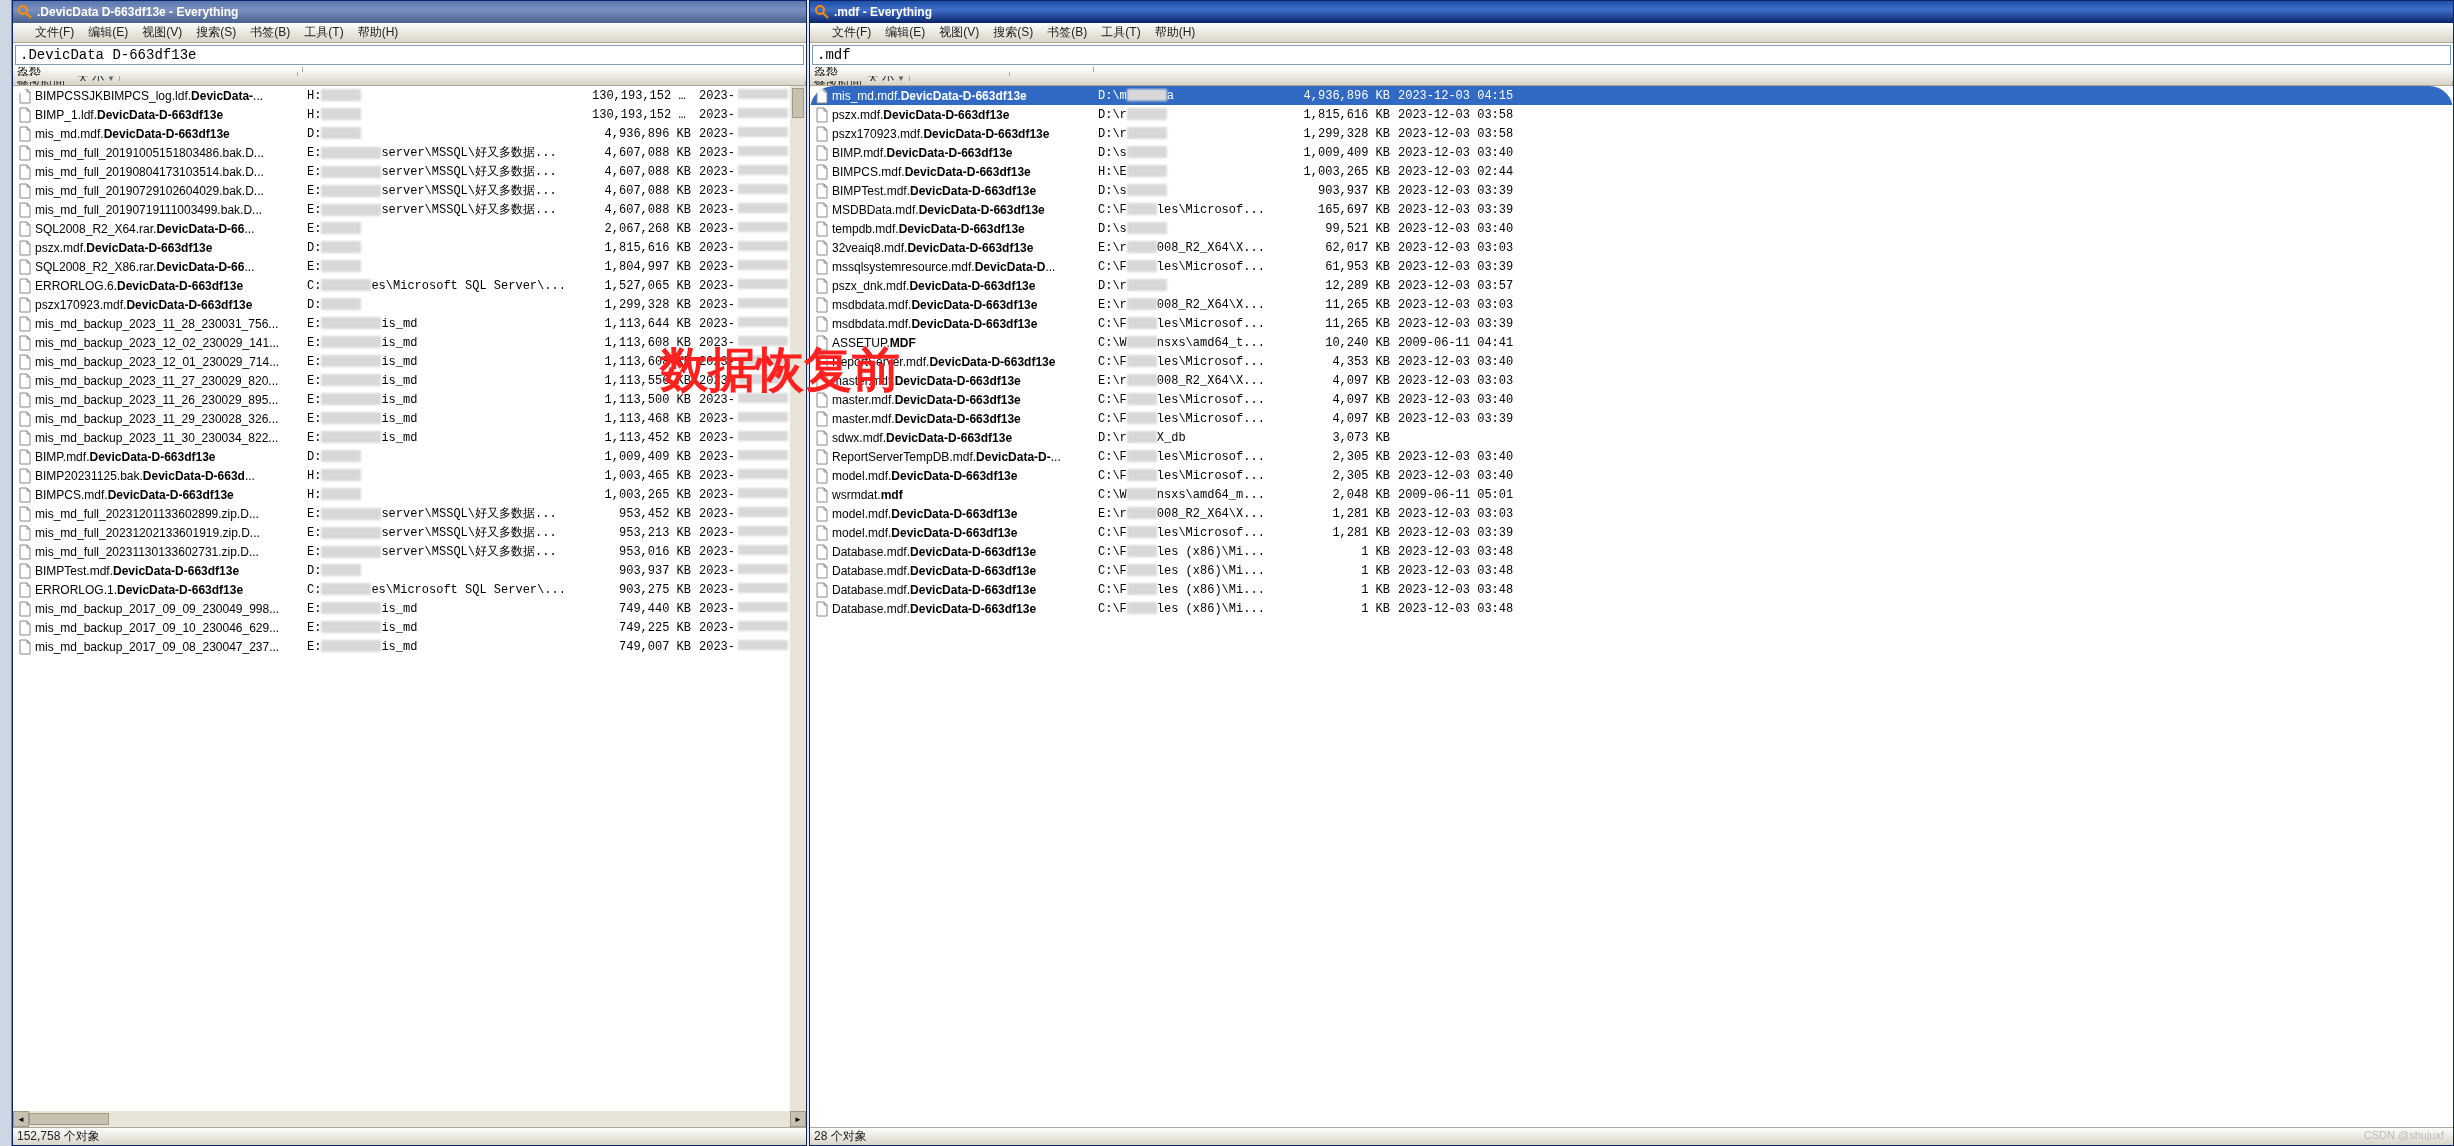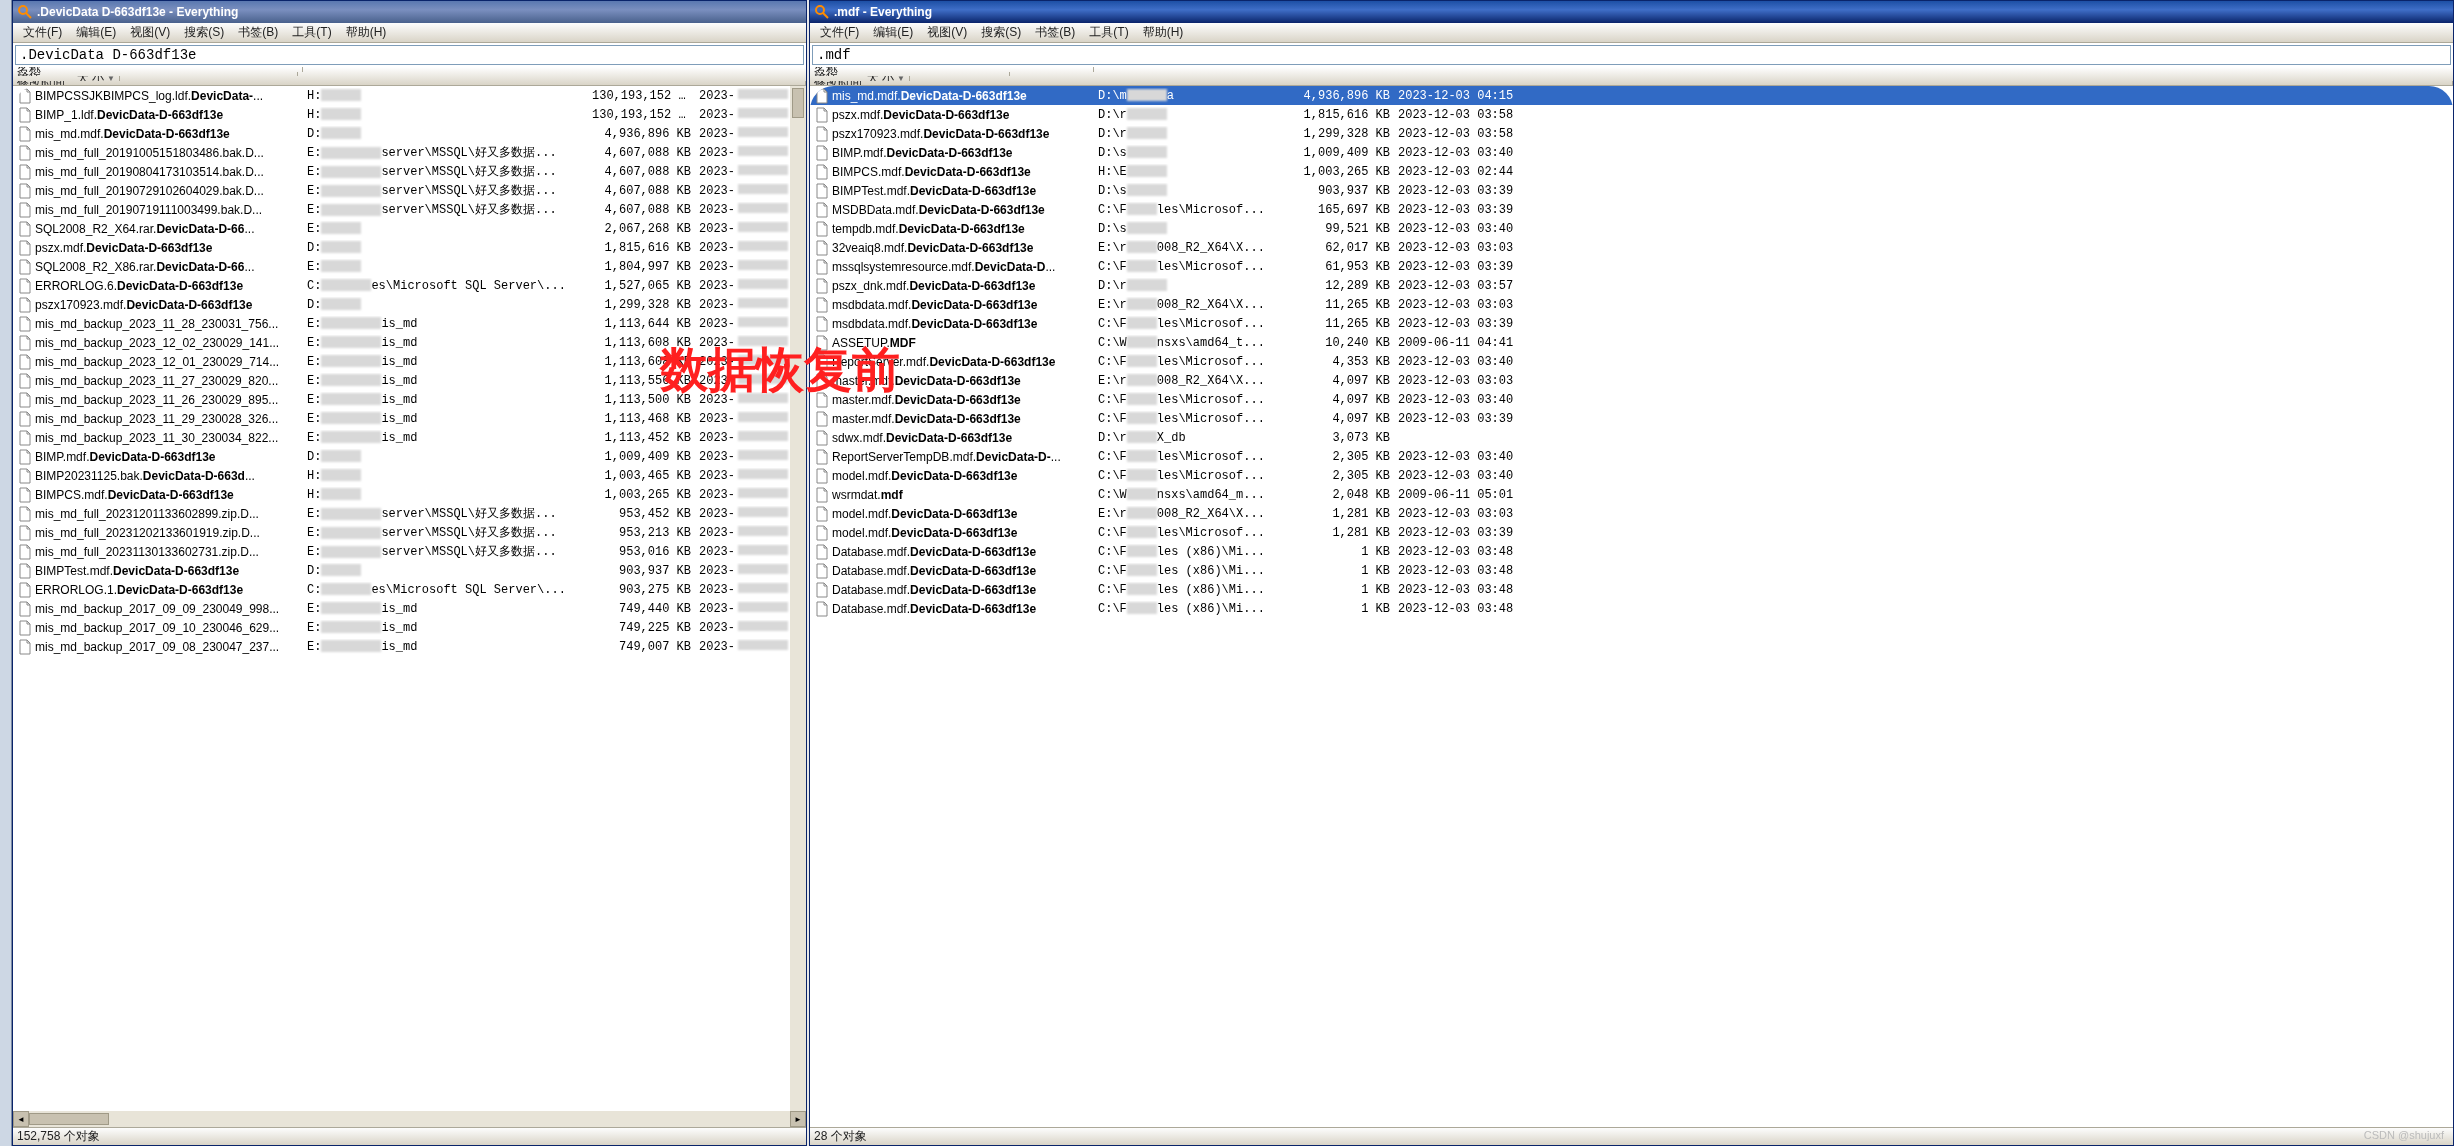--- a/index.html
+++ b/index.html
@@ -8,21 +8,21 @@
 .gap { width:2px; background:#e8e8e8; flex-shrink:0; }
 .window { display:flex; flex-direction:column; background:#fff; border:1px solid #0a246a; }
 .win1 { flex:0 0 795px; }
 .win2 { flex:1;justify-content:flex-end; }
 .titlebar { display:flex; align-items:center; height:22px; padding:0 4px; color:#fff; }
 .titlebar.active   { background:linear-gradient(to bottom,#1d4fa5,#3f6ec7 40%,#0a246a); }
 .titlebar.inactive { background:linear-gradient(to bottom,#5a78b0,#7a8fbf 40%,#49618c); }
 .titlebar .icon { width:16px; height:16px; margin-right:4px; }
 .titlebar .title { font-weight:bold; white-space:nowrap; overflow:hidden; text-overflow:ellipsis; }
 .titlebar .spacer { flex:1; }
-.menubar { display:flex; align-items:center; height:20px; background:linear-gradient(to bottom,#fdfdfd,#d9d4c7); border-bottom:1px solid #aca899; padding:0 4px; gap:2px; color:#222; }
+.menubar { display:flex; align-items:center; height:20px; background:linear-gradient(to bottom,#fdfdfd,#d9d4c7); border-bottom:1px solid #aca899; padding:0 16px; gap:2px; color:#222; }
 .menubar .mi { padding:1px 6px; white-space:nowrap; cursor:default; }
 .searchbar { border:1px solid #7f9db9; margin:2px; padding:2px 4px; height:20px; display:flex; align-items:center; }
 .searchbar input { border:none; outline:none; width:100%; font-family:"Courier New",monospace; font-size:14px; }
 .headerrow { display:flex; background:linear-gradient(to bottom,#fff,#d9d4c7); border-bottom:1px solid #aca899; height:19px;flex-direction:column; }
 .headerrow .hcol { border-right:1px solid #aca899; padding:2px 4px; display:flex; align-items:center; color:#222; white-space:nowrap; overflow:hidden; }
 .headerrow .hcol.right { justify-content:flex-end; }
 .tri { font-size:8px; color:#666; margin-left:3px; }
 .listwrap { flex:1; overflow:hidden; position:relative; background:#fff; }
 .listinner { position:absolute; inset:0; overflow:hidden;border-radius:24px; }
 .row { display:flex; align-items:center; height:19px; }

